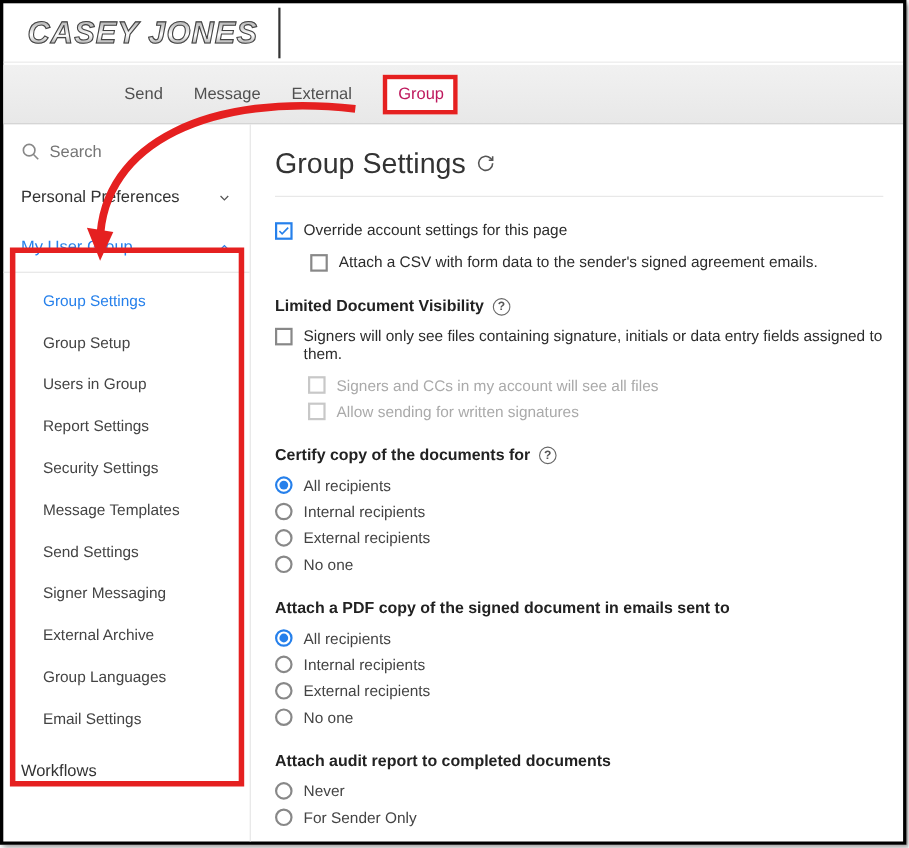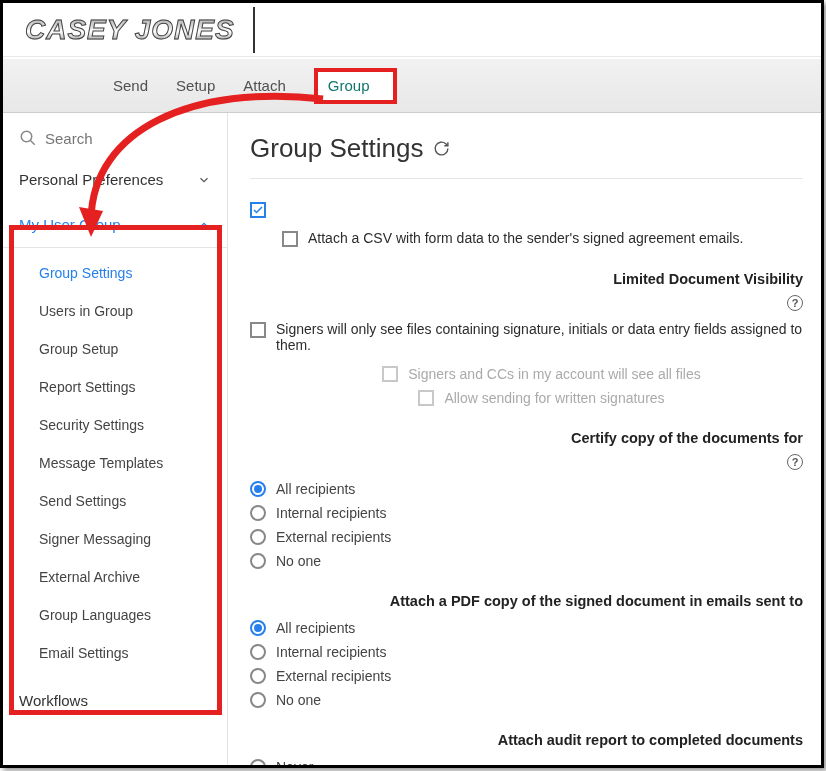--- a/index.html
+++ b/index.html
@@ -52,23 +52,23 @@
   padding-left: 110px;
   gap: 28px;
   border-bottom: 1px solid #ccc;
   font-size: 15px;
   color: #505050;
   position: relative;
 }
 .topnav-item { cursor: pointer; }
 .topnav-group-box {
   border: 4px solid #e52020;
-  padding: 5px 24px 6px 10px;
+  padding: 5px 8px 6px 10px;
   background: #fff;
-  color: #0f766e;
+  color: #be185d;
   font-size: 15px;
   position: relative;
   z-index: 5;
 }
 .body-row { display: flex; height: calc(100% - 98px); }
 .sidebar {
   width: 225px;
   border-right: 1px solid #e4e4e4;
   padding-top: 6px;
   position: relative;
@@ -120,41 +120,41 @@
   flex-shrink: 0; margin-top: 1px;
 }
 .checkbox.checked { border-color: #2680eb; }
 .checkbox.checked svg { width: 12px; height: 12px; stroke: #2680eb; stroke-width: 3; fill: none; }
 .radio {
   width: 16px; height: 16px; border: 2px solid #888; border-radius: 50%; display: inline-flex; align-items: center; justify-content: center; flex-shrink: 0; margin-top: 1px;
 }
 .radio.sel { border-color: #2680eb; }
 .radio.sel::after { content:''; width: 8px; height: 8px; background: #2680eb; border-radius: 50%; }
 .sub { margin-left: 32px; }
-.sec-title { font-weight: 700; font-size: 14.5px; margin: 24px 0 10px 0; display: flex; align-items: flex-end; gap: 8px; color: #222; flex-direction: column; }
+.sec-title { font-weight: 700; font-size: 14.5px; margin: 24px 0 10px 0; display: flex; align-items: flex-end; gap: 8px; color: #222; }
 .help-circ { width: 16px; height: 16px; border: 1.5px solid #666; border-radius: 50%; display: inline-flex; align-items: center; justify-content: center; font-size: 11px; color: #555; }
 .muted, .muted .checkbox { color: #aaa; border-color: #c8c8c8; }
 .muted-text { color: #aaa; }
 .opt { display:flex; align-items:center; gap:10px; margin-bottom:7px; color:#444; }
-.opt.sub2 { margin-left: 30px; justify-content: center; }
+.opt.sub2 { margin-left: 30px; }
 </style>
 </head>
 <body>
 
 <div class="outer-frame">
 
   <div class="logo-bar">
     <div class="logo">CASEY JONES</div>
     <div class="vdiv"></div>
   </div>
 
   <div class="topnav">
     <span class="topnav-item">Send</span>
-    <span class="topnav-item">Setup</span>
-    <span class="topnav-item">Attach</span>
+    <span class="topnav-item">Message</span>
+    <span class="topnav-item">External</span>
     <span class="topnav-group-box">Group</span>
   </div>
 
   <div class="body-row">
 
     <div class="sidebar">
       <div class="search-row">
         <svg viewBox="0 0 24 24" fill="none" stroke-width="2">
             <circle cx="10" cy="10" r="7"></circle>
             <line x1="15" y1="15" x2="21" y2="21"></line>
@@ -171,22 +171,22 @@
 
       <div class="side-section blue">
         <span>My User Group</span>
         <svg class="chev" viewBox="0 0 24 24" fill="none" stroke="#2680eb" stroke-width="2">
             <polyline points="6 15 12 9 18 15"></polyline>
           </svg>
       </div>
 
       <div class="side-list">
         <div class="side-list-item active">Group Settings</div>
+        <div class="side-list-item">Group Setup</div>
         <div class="side-list-item">Users in Group</div>
-        <div class="side-list-item">Group Setup</div>
         <div class="side-list-item">Report Settings</div>
         <div class="side-list-item">Security Settings</div>
         <div class="side-list-item">Message Templates</div>
         <div class="side-list-item">Send Settings</div>
         <div class="side-list-item">Signer Messaging</div>
         <div class="side-list-item">External Archive</div>
         <div class="side-list-item">Group Languages</div>
         <div class="side-list-item">Email Settings</div>
       </div>
 
@@ -204,20 +204,21 @@
           </svg>
       </div>
       <hr class="hr">
 
       <div class="row">
         <span class="checkbox checked">
           <svg viewBox="0 0 24 24">
               <polyline points="4 12 9 17 20 6"></polyline>
             </svg>
         </span>
+        <span>Override account settings for this page</span>
       </div>
 
       <div class="row sub">
         <span class="checkbox"></span>
         <span>Attach a CSV with form data to the sender's signed agreement emails.</span>
       </div>
 
       <div class="sec-title">
         <span>Limited Document Visibility</span>
         <span class="help-circ">?</span>

